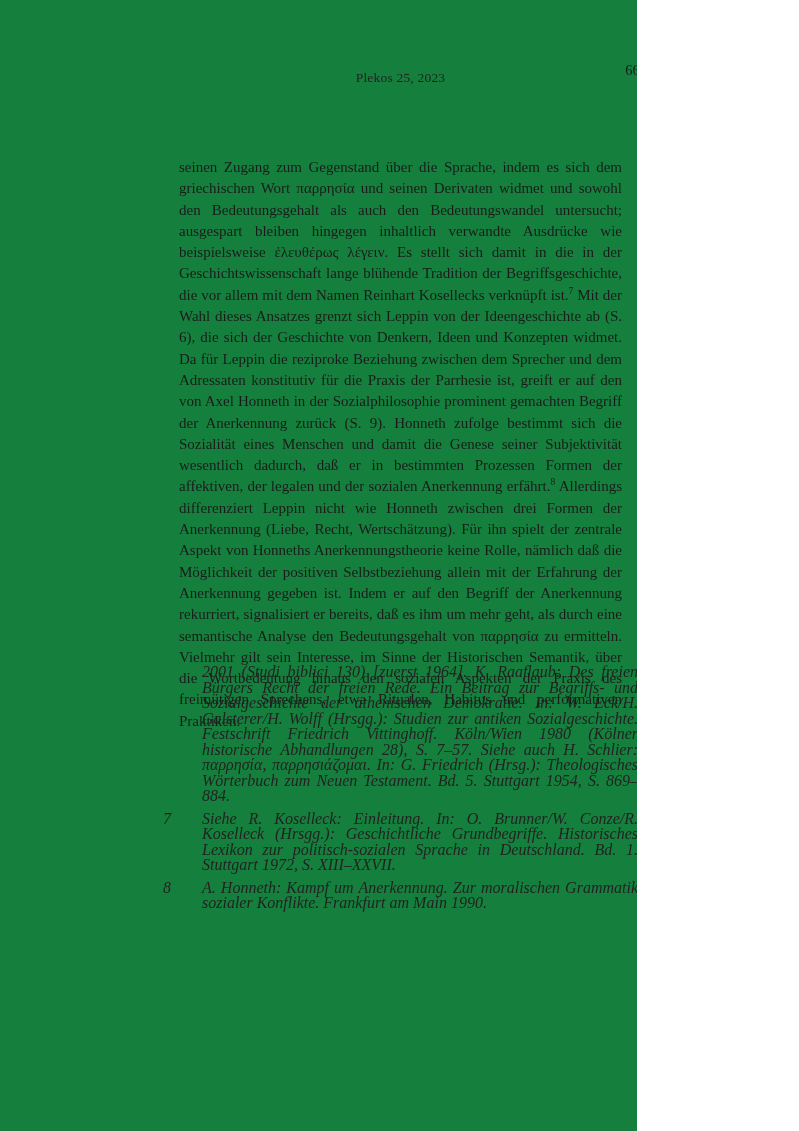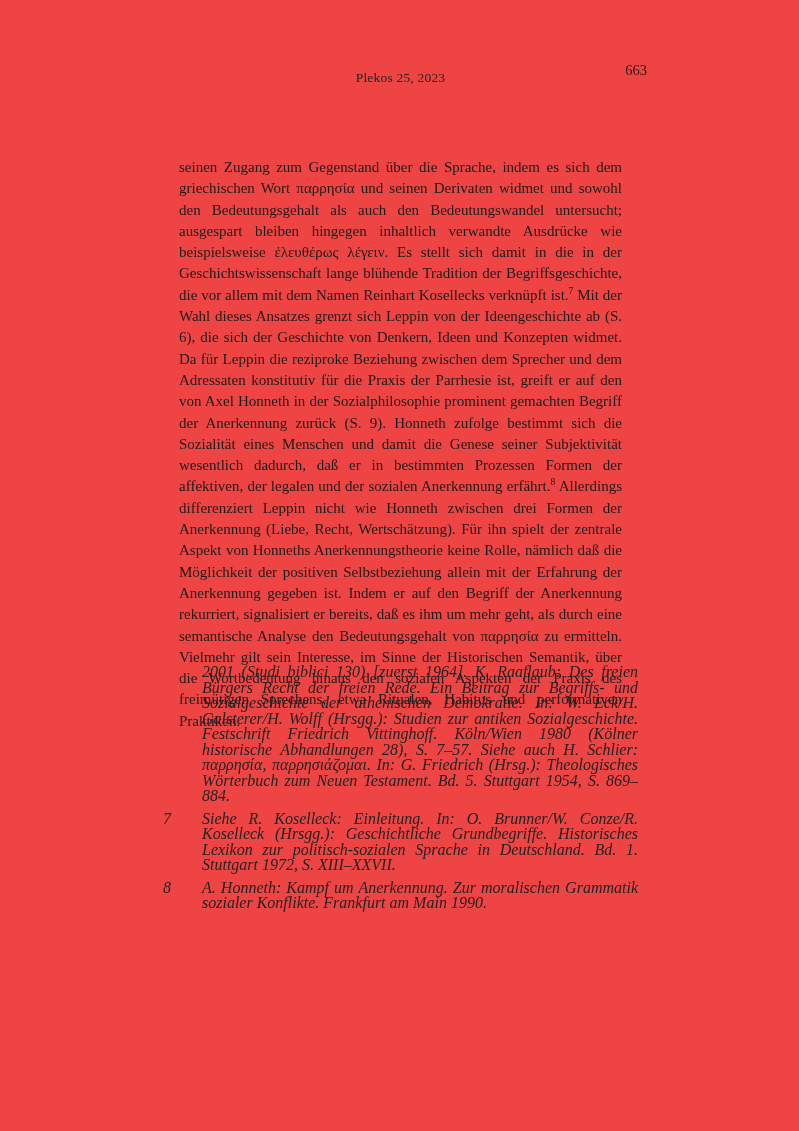--- a/index.html
+++ b/index.html
@@ -2,23 +2,23 @@
 <html><head>
 <meta charset="utf-8">
 <style>
   html, body {
     margin: 0;
     padding: 0;
     background: #ffffff;
   }
   .page {
     position: relative;
-    width: 799px;
+    width: 637px;
     height: 1131px;
-    background: #ef4444;
+    background: #15803d;
     font-family: "Liberation Serif", serif;
     color: #1b1b1b;
     overflow: hidden;
   }
   .page-header {
     position: absolute;
     top: 70px;
     left: 163px;
     width: 475px;
     height: 24px;

